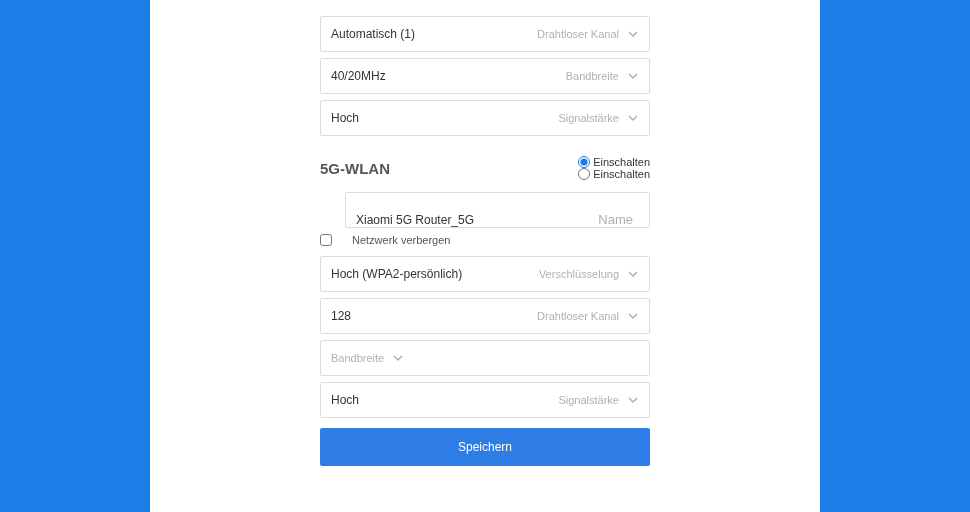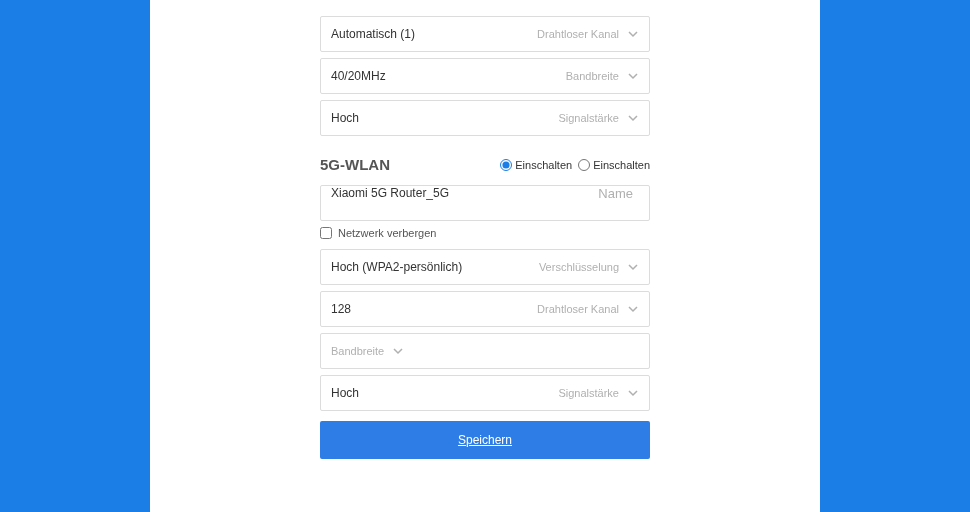--- a/index.html
+++ b/index.html
@@ -57,45 +57,46 @@
   justify-content: space-between;
   margin: 20px 0 12px 0;
 }
 .section-title {
   font-size: 15px;
   font-weight: 700;
   color: #555;
 }
 .radio-group {
   display: flex;
-  gap: 6px;
   align-items: center;
   font-size: 11px;
   color: #333;
+  flex-direction: column;
 }
 .radio-group label {
   display: inline-flex;
   align-items: center;
   gap: 3px;
   cursor: pointer;
 }
 .radio-group input[type="radio"] {
   accent-color: #1a7ee6;
   width: 12px;
   height: 12px;
 }
 .input-row {
   border: 1px solid #dcdcdc;
   border-radius: 2px;
   height: 36px;
   display: flex;
-  align-items: flex-start;
+  align-items: flex-end;
   padding: 0 10px;
   margin-bottom: 6px;
   position: relative;
+  margin-left: 25px;
 }
 .input-row input[type="text"],
 .input-row input[type="password"] {
   border: none;
   outline: none;
   font-size: 12px;
   color: #333;
   flex: 1;
   background: transparent;
 }
@@ -109,40 +110,39 @@
   height: 16px;
   display: inline-flex;
   align-items: center;
   justify-content: center;
   cursor: pointer;
 }
 .eye-icon svg { width: 16px; height: 16px; }
 .checkbox-row {
   display: flex;
   align-items: center;
-  gap: 6px;
+  gap: 20px;
   font-size: 11px;
   color: #555;
   margin: 6px 0 10px 0;
 }
 .checkbox-row input[type="checkbox"] {
   width: 12px;
   height: 12px;
 }
 .save-btn {
   width: 100%;
   height: 38px;
   background: #2e7de6;
   color: #fff;
   border: none;
   border-radius: 2px;
   font-size: 12px;
   cursor: pointer;
   margin-top: 4px;
-  text-decoration: underline;
 }
 </style>
 </head>
 <body>
 
 <div class="page">
   <div class="form-area">
 
     
     <div class="select-row">

